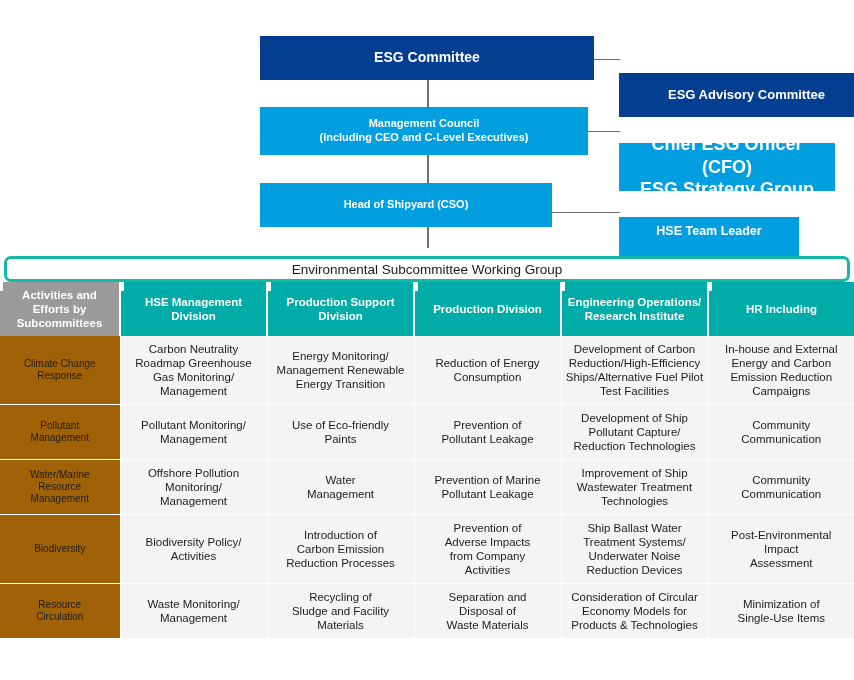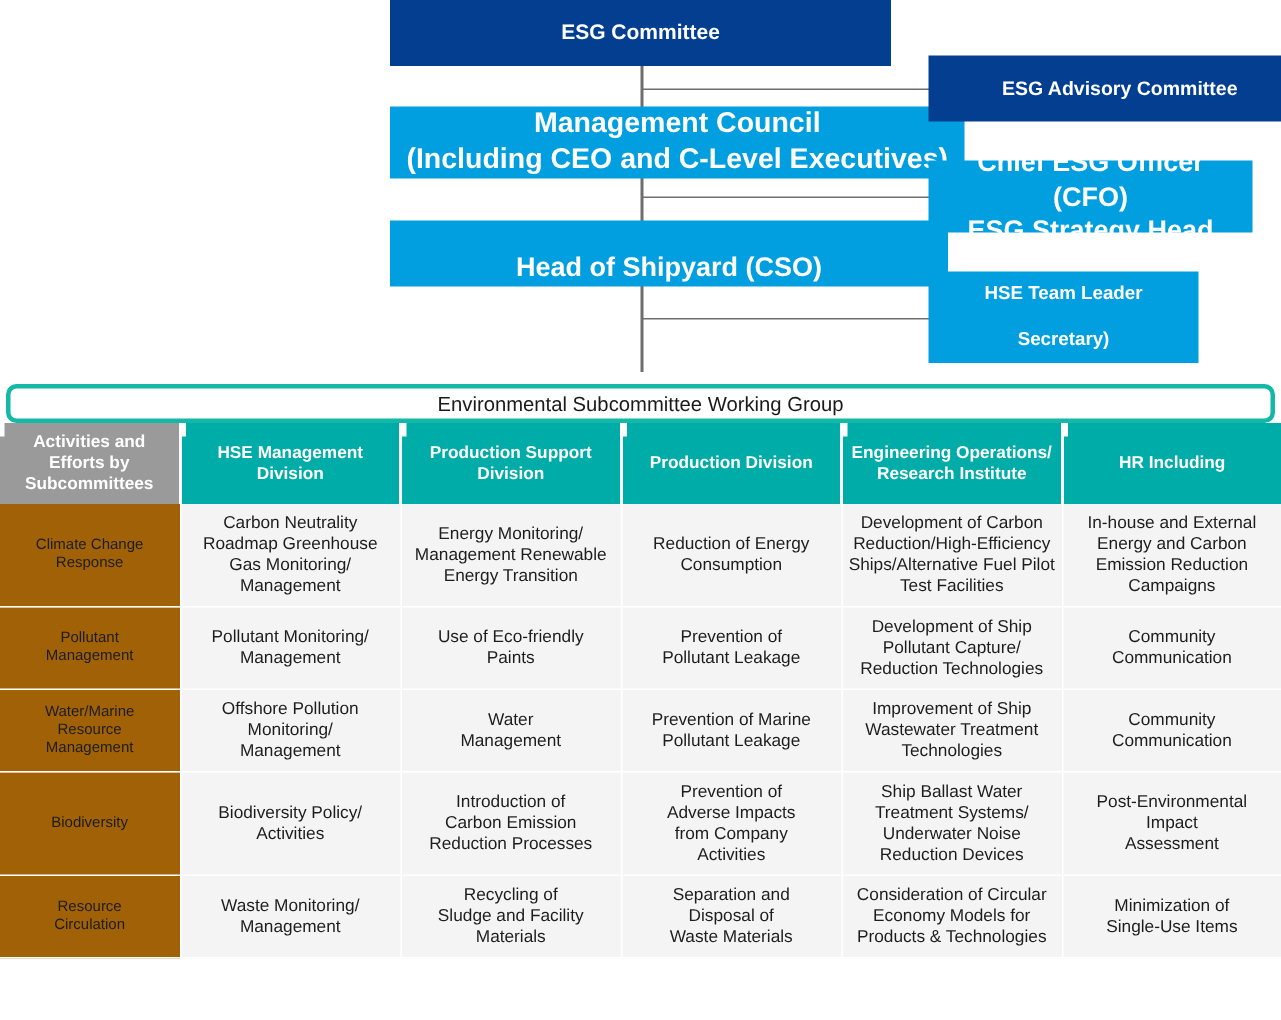--- a/index.html
+++ b/index.html
@@ -15,32 +15,33 @@
   #orgchart { position: absolute; left: 0; top: 0; width: 854px; height: 248px; }
 
   .node {
     position: absolute;
     display: flex; align-items: center; justify-content: center;
     text-align: center;
     color: #ffffff;
     font-weight: bold;
     line-height: 1.25;
     padding: 2px 6px;
+    margin-top: 36px;
   }
   .node.dark  { background: #033E91; }
   .node.light { background: #029FE0; }
 
   .conn { position: absolute; background: #6e6e6e; }
   .conn.v { width: 2px; }
   .conn.h { height: 1px; }
 
   
   #node-esg-committee      { left: 260px; top: 0px;   width: 334px; height: 44px;  font-size: 14px; }
-  #node-mgmt-council       { left: 260px; top: 71px;  width: 383px; height: 48px;  font-size: 19px; }
-  #node-head-shipyard      { left: 260px; top: 147px; width: 372px; height: 44px;  font-size: 18px; align-items: flex-end; }
+  #node-mgmt-council       { left: 260px; top: 71px;  width: 328px; height: 48px;  font-size: 11px; }
+  #node-head-shipyard      { left: 260px; top: 147px; width: 292px; height: 44px;  font-size: 11px; }
   #node-advisory-committee { left: 619px; top: 37px;  width: 255px; height: 44px;  font-size: 13px; }
   #node-chief-esg-officer  { left: 619px; top: 107px; width: 216px; height: 48px;  font-size: 18px; }
   #node-hse-team-leader    { left: 619px; top: 181px; width: 180px; height: 61px;  font-size: 12.5px; }
 
   
   #conn-v-main   { left: 427px; top: 44px;  height: 204px; }
   #conn-h-adv    { left: 428px; top: 59px;  width: 192px; }
   #conn-h-cfo    { left: 428px; top: 131px; width: 192px; }
   #conn-h-hse    { left: 428px; top: 212px; width: 192px; }
 
@@ -120,21 +121,21 @@
       <span>Head of Shipyard (CSO)</span>
     </div>
 
     <div class="node dark" id="node-advisory-committee">
       <span>ESG Advisory Committee</span>
     </div>
 
     <div class="node light" id="node-chief-esg-officer">
       <span>
         <span>Chief ESG Officer (CFO)</span><br>
-        <span>ESG Strategy Head</span>
+        <span>ESG Strategy Group</span>
       </span>
     </div>
 
     <div class="node light" id="node-hse-team-leader">
       <span>
         <span>HSE Team Leader</span><br>
         <br>
         <span>Secretary)</span>
       </span>
     </div>

